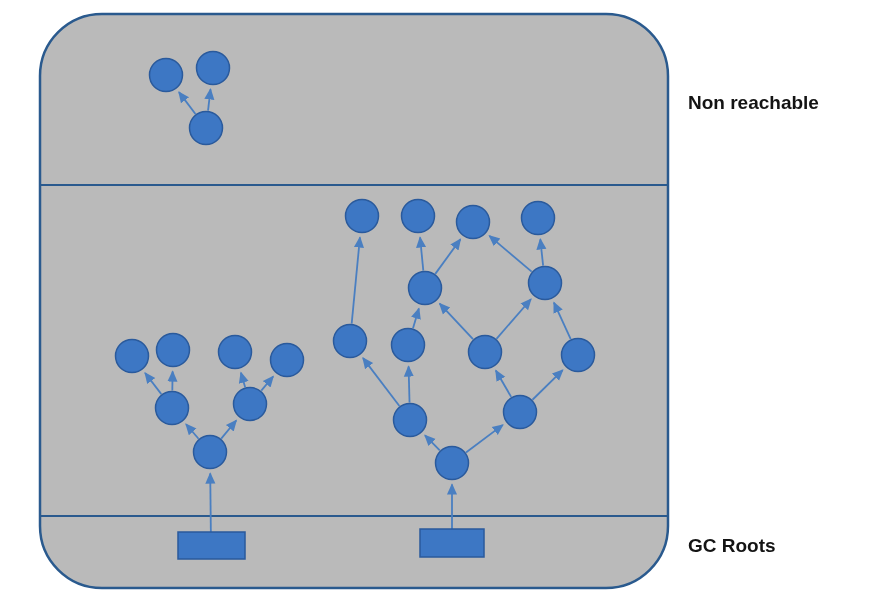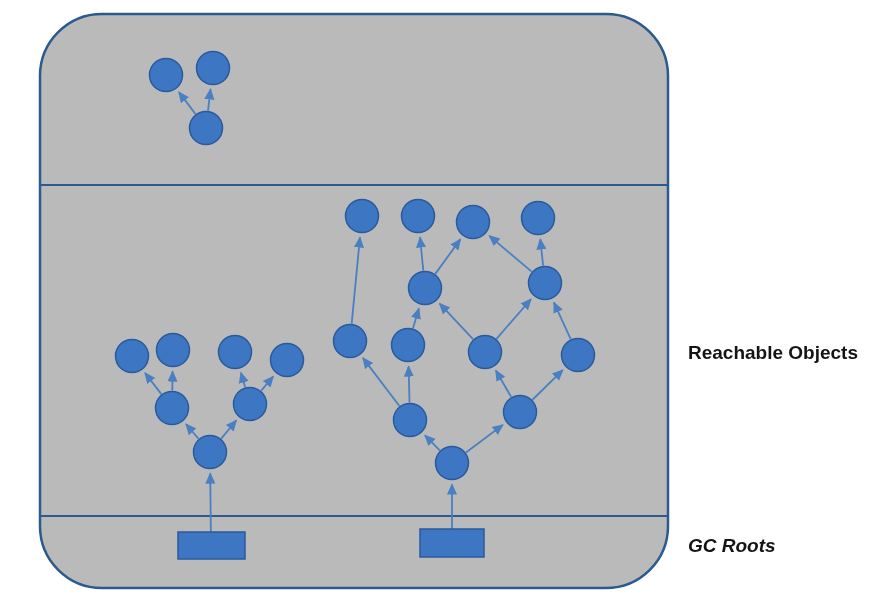--- a/index.html
+++ b/index.html
@@ -25,21 +25,21 @@
   .label {
     position: absolute;
     color: #141414;
     font-size: 19px;
     font-weight: 600;
     line-height: 25px;
     white-space: nowrap;
   }
   .label-garbage   { left: 688px; top: 90px; }
   .label-reachable { left: 688px; top: 340px; }
-  .label-gcroots   { left: 688px; top: 533px; font-style: italic; }
+  .label-gcroots   { left: 688px; top: 533px; }
 </style>
 </head>
 <body>
 
 <div class="stage">
 
   <svg id="diagram" xmlns="http://www.w3.org/2000/svg" viewBox="0 0 870 602">
       <defs>
         <marker id="arrow" viewBox="0 0 10 10" refX="8" refY="5" markerWidth="7" markerHeight="7" orient="auto-start-reverse">
           <path d="M 0 1 L 9 5 L 0 9 z" fill="#4a7fc1"></path>
@@ -94,19 +94,19 @@
       <circle cx="578" cy="355" r="16.5" fill="#3d77c4" stroke="#2a5a9c" stroke-width="1.5"></circle>
       <circle cx="425" cy="288" r="16.5" fill="#3d77c4" stroke="#2a5a9c" stroke-width="1.5"></circle>
       <circle cx="545" cy="283" r="16.5" fill="#3d77c4" stroke="#2a5a9c" stroke-width="1.5"></circle>
       <circle cx="362" cy="216" r="16.5" fill="#3d77c4" stroke="#2a5a9c" stroke-width="1.5"></circle>
       <circle cx="418" cy="216" r="16.5" fill="#3d77c4" stroke="#2a5a9c" stroke-width="1.5"></circle>
       <circle cx="473" cy="222" r="16.5" fill="#3d77c4" stroke="#2a5a9c" stroke-width="1.5"></circle>
       <circle cx="538" cy="218" r="16.5" fill="#3d77c4" stroke="#2a5a9c" stroke-width="1.5"></circle>
     </svg>
 
   <div class="label label-garbage">
+    <div>Non reachable</div>
   </div>
 
-  <div class="label label-reachable">Reachable Objects</div>
 
   <div class="label label-gcroots">GC Roots</div>
 
 </div>
 
 </body></html>

